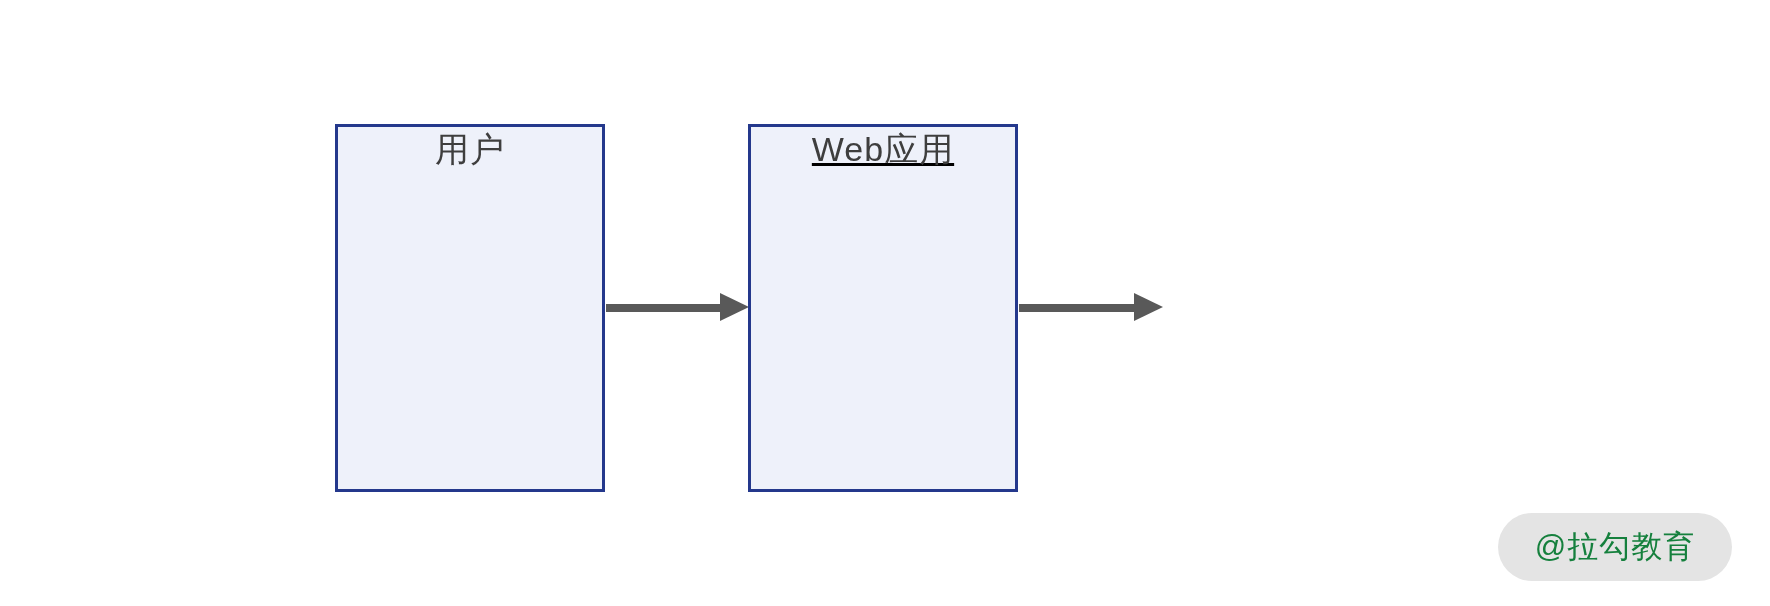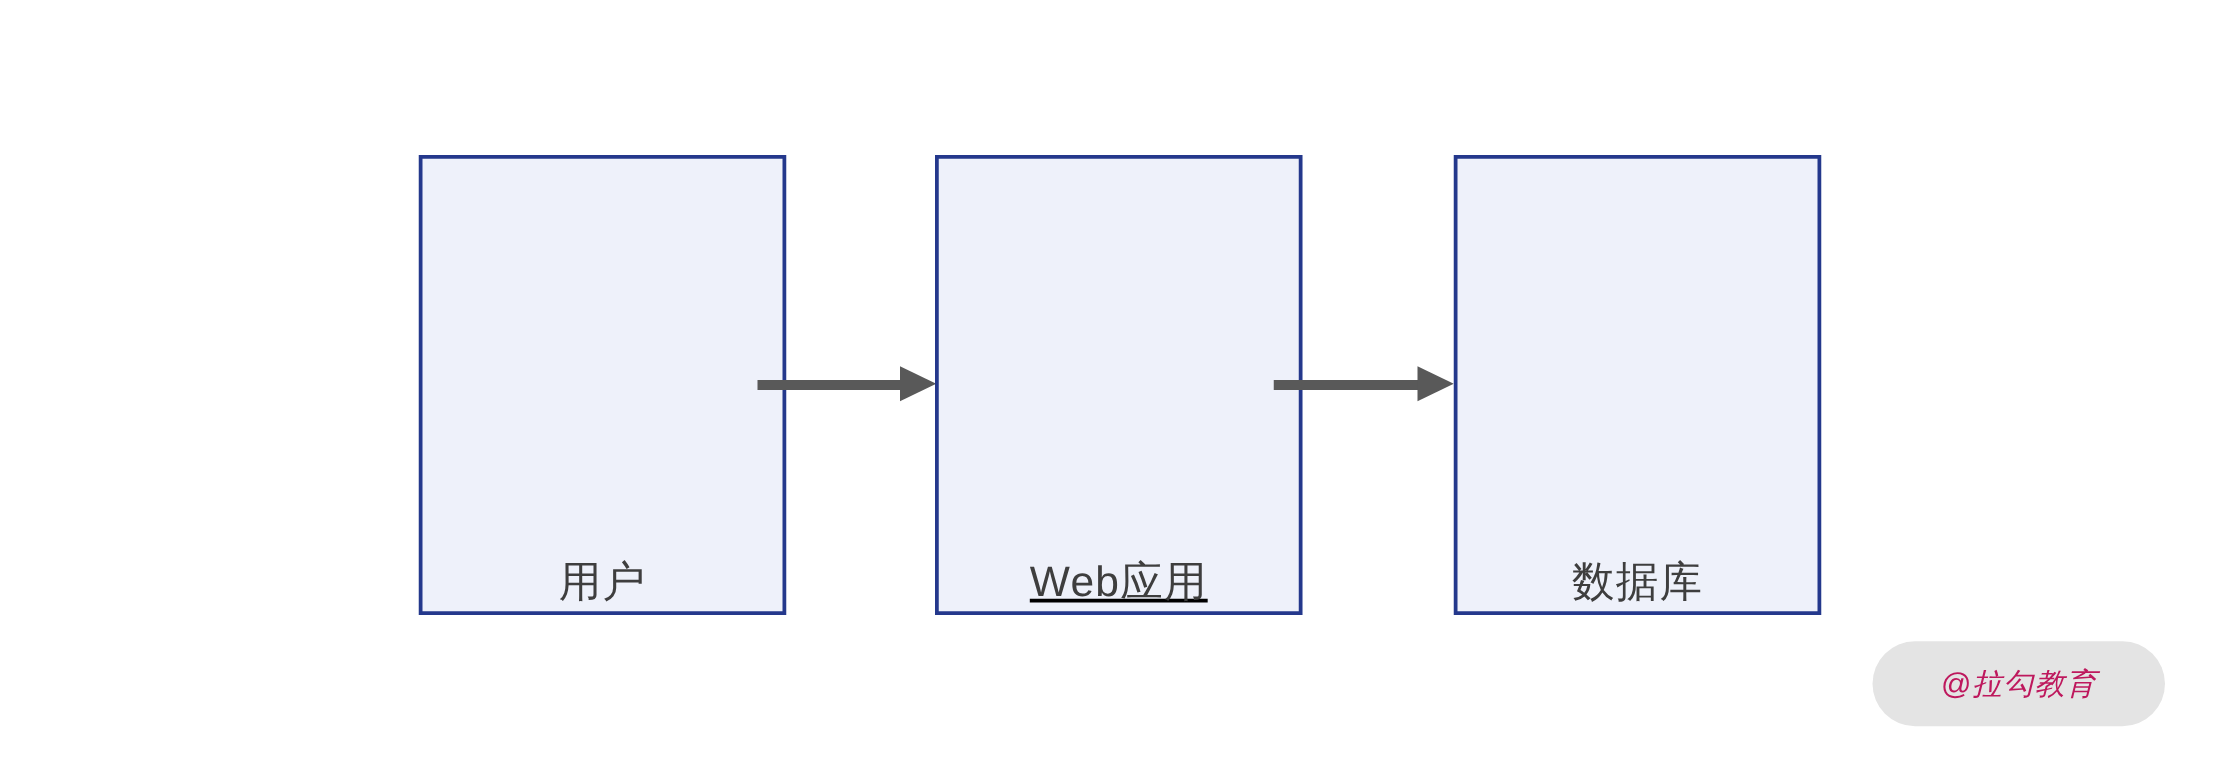--- a/index.html
+++ b/index.html
@@ -13,27 +13,27 @@
     font-family: "Liberation Sans", "DejaVu Sans", sans-serif;
     position: relative;
     overflow: hidden;
   }
   .canvas {
     position: absolute;
     inset: 0;
   }
   .node {
     position: absolute;
-    width: 294px;
+    width: 270px;
     height: 368px;
     background: #EEF1FA;
     border: 3px solid #24388C;
     box-sizing: border-box;
     display: flex;
-    align-items: flex-end;
+    align-items: flex-start;
     justify-content: center;
   }
   .node-label {
     font-size: 34px;
     font-weight: 500;
     color: #3E3E3E;
     letter-spacing: 1px;
     white-space: nowrap;
   }
   #node-user     { left: 335px;  top: 124px; }
@@ -73,25 +73,24 @@
     top: 513px;
     width: 234px;
     height: 68px;
     background: #E4E4E4;
     border-radius: 34px;
     display: flex;
     align-items: center;
     justify-content: center;
   }
   .watermark-label {
-    color: #be185d;
-    font-size: 24px;
+    color: #15803d;
+    font-size: 31px;
     letter-spacing: 1px;
     white-space: nowrap;
-    font-style: italic;
   }
 </style>
 </head>
 <body>
 
 <div class="canvas">
 
   <div class="node" id="node-user">
     <span class="node-label">用户</span>
   </div>
@@ -103,21 +102,18 @@
 
   <div class="node" id="node-webapp">
     <span class="node-label">Web应用</span>
   </div>
 
   <div class="arrow" id="arrow-2">
     <div class="shaft"></div>
     <div class="head"></div>
   </div>
 
-  <div class="node" id="node-database">
-    <span class="node-label">数据库</span>
-  </div>
 
   <div class="watermark">
     <span class="watermark-label">@拉勾教育</span>
   </div>
 
 </div>
 
 </body></html>

